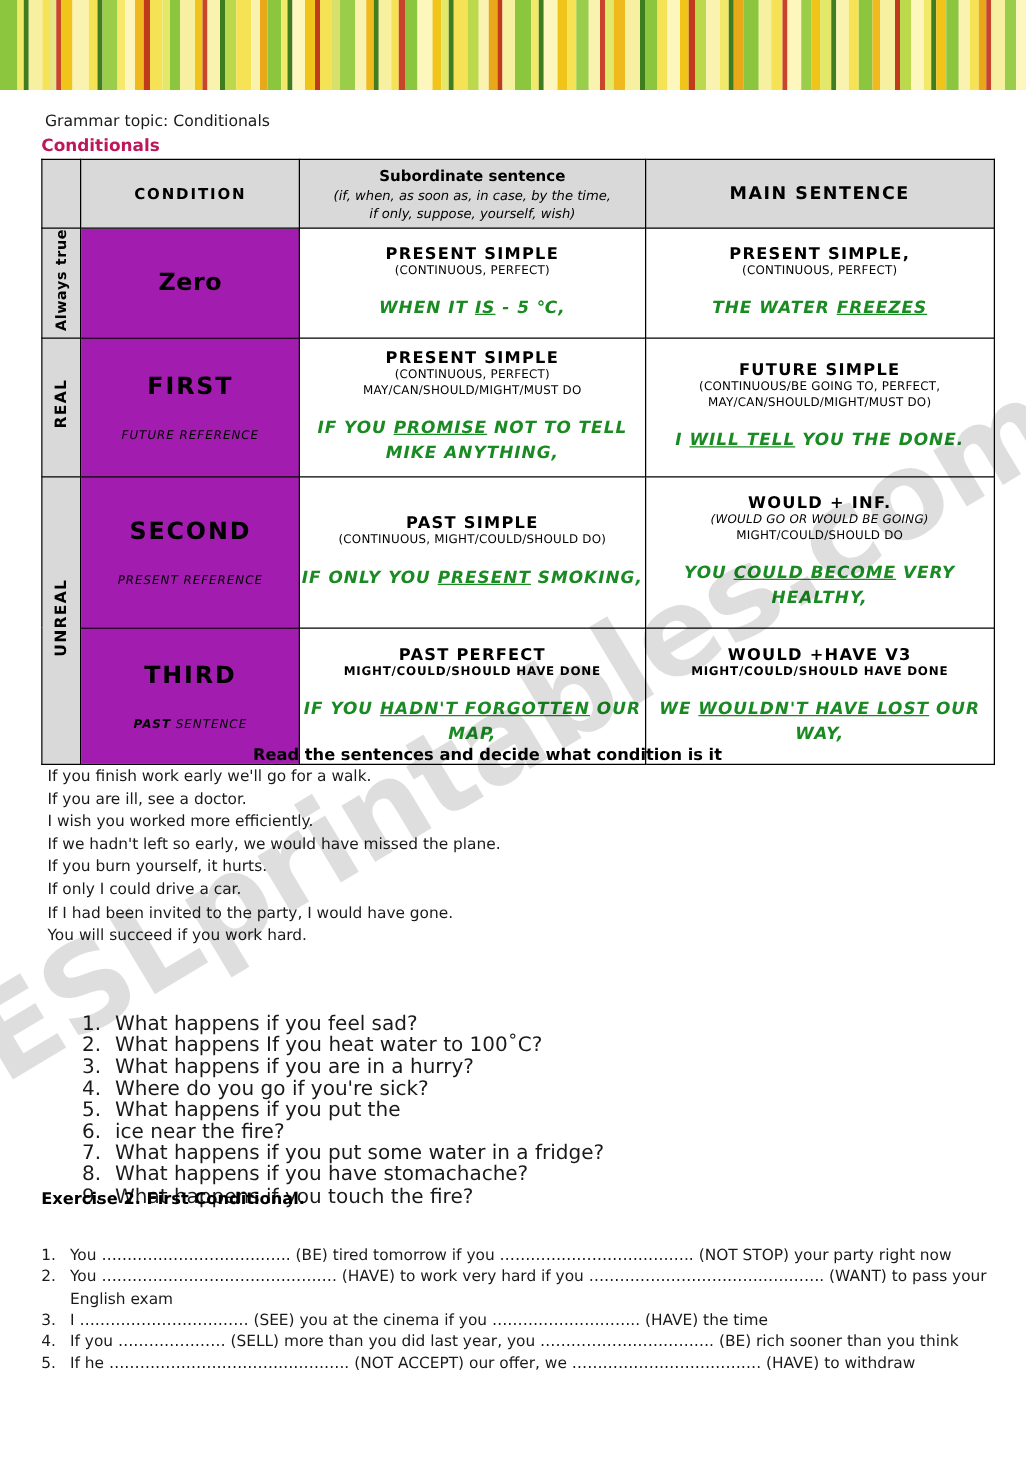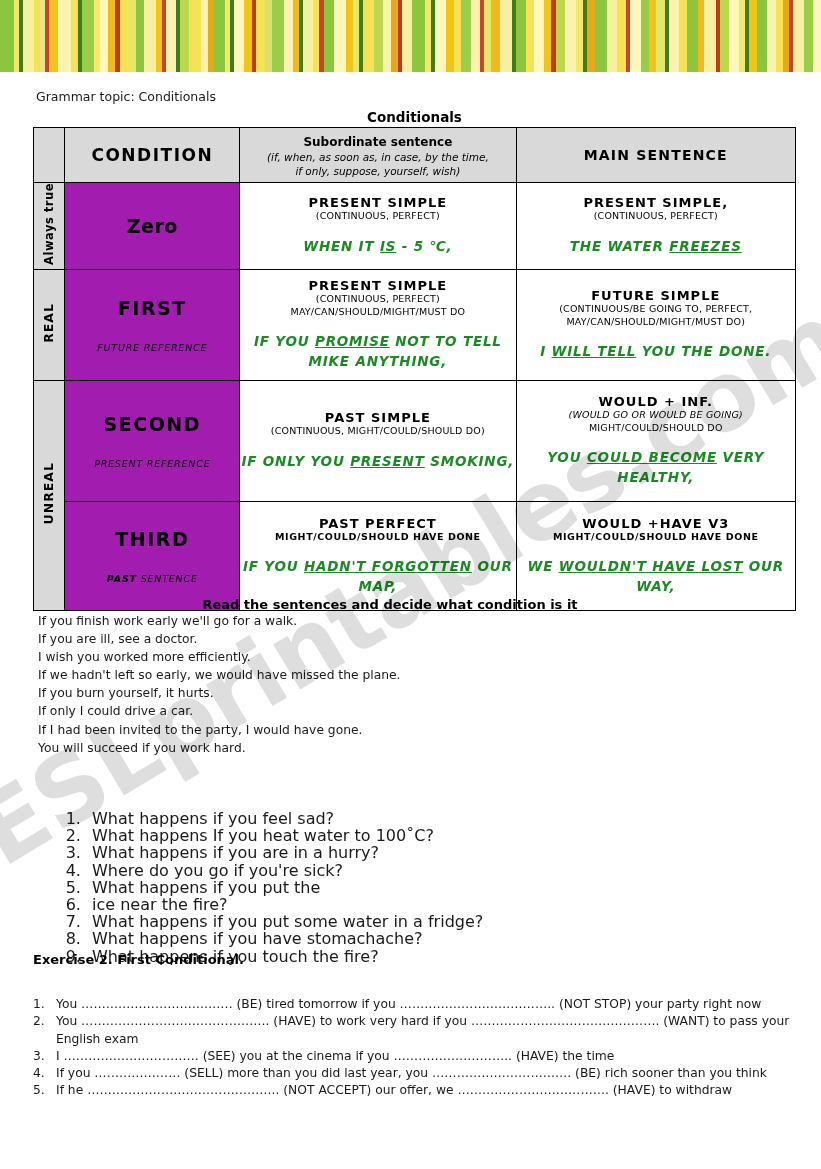--- a/index.html
+++ b/index.html
@@ -23,22 +23,22 @@
     font-size:96px;font-weight:700;color:rgba(0,0,0,0.13);
     transform:rotate(-31deg);white-space:nowrap;letter-spacing:-1px;
   }
 
   
   #page{position:absolute;left:0;top:0;width:821px;height:1169px;z-index:10;}
 
   .topic{position:absolute;left:36px;top:89px;font-size:12.5px;color:#1a1a1a;
          font-family:"DejaVu Sans", sans-serif;}
 
-  .tbl-title{position:absolute;left:33px;top:109px;width:763px;text-align:center;
-             font-size:13.5px;font-weight:700;color:#000000;
+  .tbl-title{position:absolute;left:33px;top:109px;width:763px;text-align:left;
+             font-size:13.5px;font-weight:700;color:#be185d;
              font-family:"DejaVu Sans", sans-serif;}
 
   table.cond{position:absolute;left:33px;top:127px;width:763px;border-collapse:collapse;
              table-layout:fixed;}
   table.cond td{border:1px solid #000;vertical-align:middle;padding:0;}
 
   .c-side{width:30px;background:#d9d9d9;text-align:center;}
   .c-name{width:167px;background:#a21caf;text-align:center;}
   .c-sub {width:264px;background:#ffffff;text-align:center;}
   .c-main{width:267px;background:#ffffff;text-align:center;}
@@ -46,21 +46,21 @@
   thead td{background:#d9d9d9 !important;}
 
   .vlabel{
     writing-mode:vertical-rl;transform:rotate(180deg);
     font-size:12.5px;font-weight:700;letter-spacing:1px;
     font-family:"DejaVu Sans", sans-serif;color:#000;
     white-space:pre;line-height:1.15;display:inline-block;
   }
   .vlabel.two{line-height:1.05;font-size:11.5px;letter-spacing:0.5px;}
 
-  .hdr-cond{font-size:17px;font-weight:700;letter-spacing:1.5px;
+  .hdr-cond{font-size:12px;font-weight:700;letter-spacing:1.5px;
             font-family:"DejaVu Sans", sans-serif;}
   .hdr-sub-t{font-size:12px;font-weight:700;font-family:"DejaVu Sans", sans-serif;}
   .hdr-sub-s{font-size:10.5px;font-style:italic;font-family:"DejaVu Sans", sans-serif;
              line-height:1.35;display:block;}
   .hdr-main{font-size:14px;font-weight:700;letter-spacing:1.2px;
             font-family:"DejaVu Sans", sans-serif;}
 
   .cname-big{font-size:19px;font-weight:700;letter-spacing:1.5px;
              font-family:"DejaVu Sans", sans-serif;display:block;}
   .cname-big.zero{font-size:19px;letter-spacing:0.5px;}

